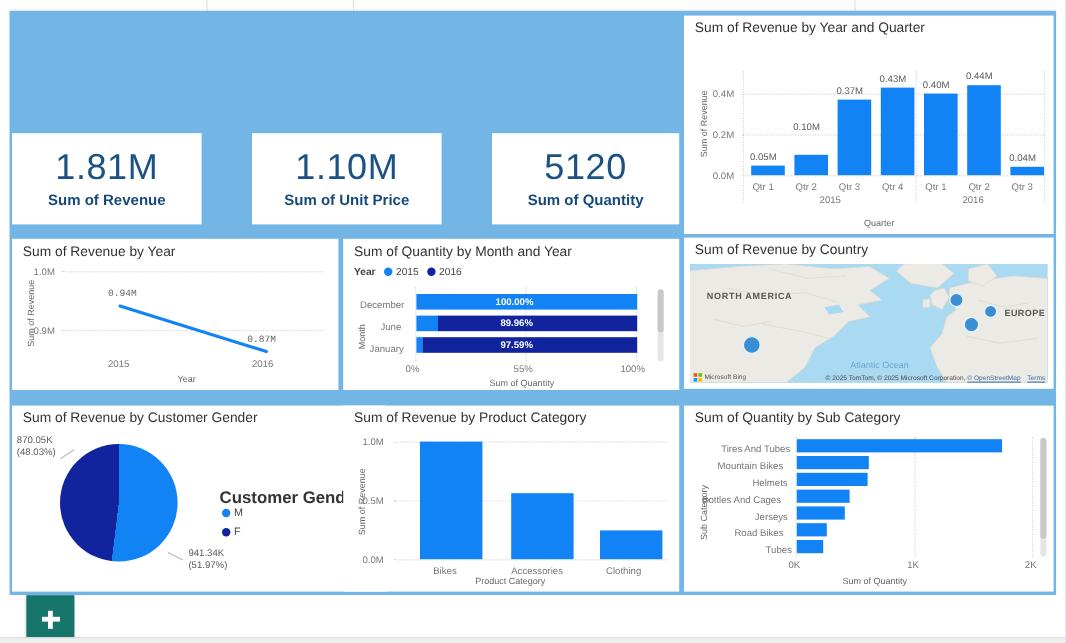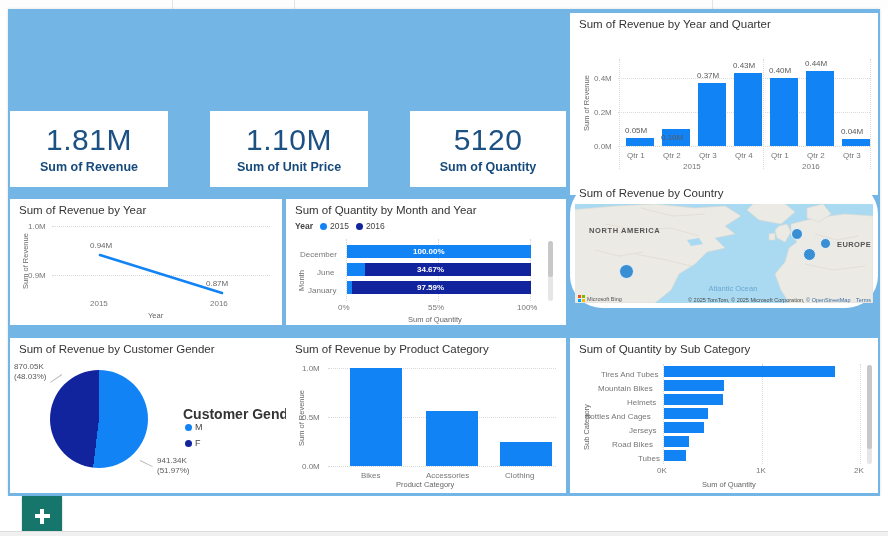--- a/index.html
+++ b/index.html
@@ -38,38 +38,38 @@
   .kpi-label{font-size:12.5px;color:#174a7c;font-weight:bold;margin-top:4px;}
 
   
   .v-title{
     position:absolute;left:9px;top:5px;
     font-size:11.5px;color:#333333;font-weight:400;white-space:nowrap;
   }
   .vc-quarter{left:562px;top:4px;width:308px;height:182px;}
   .vc-year{left:2px;top:190px;width:272px;height:126px;}
   .vc-month{left:278px;top:190px;width:280px;height:126px;}
-  .vc-map{left:562px;top:173px;width:308px;height:126px;border-radius:32px;}
+  .vc-map{left:562px;top:189px;width:308px;height:126px;}
   .vc-gender{left:2px;top:329px;width:312px;height:155px;}
   .vc-product{left:278px;top:329px;width:280px;height:155px;}
   .vc-sub{left:562px;top:329px;width:308px;height:155px;}
 
   .plot{position:absolute;}
   .axis-label{position:absolute;font-size:7.5px;color:#666;}
   .axis-label.rot{transform:rotate(-90deg);transform-origin:0 0;white-space:nowrap;}
   .tick{position:absolute;font-size:8px;color:#777;white-space:nowrap;}
   .gridline{position:absolute;border-top:1px dotted #d9d9d9;}
   .vgrid{position:absolute;border-left:1px dotted #d9d9d9;}
   .bar{position:absolute;background:#1283f5;}
   .bar-dark{position:absolute;background:#12239e;}
   .datalabel{position:absolute;font-size:8px;color:#5a5a5a;white-space:nowrap;}
   .barlabel{position:absolute;font-size:8px;color:#ffffff;font-weight:bold;white-space:nowrap;}
 
   
-  .lineval{position:absolute;font-size:8px;color:#666;white-space:nowrap;}
+  .lineval{position:absolute;font-size:8px;color:#666;white-space:nowrap;font-family:Liberation Mono, monospace;}
 
   
   .legend-row{position:absolute;display:flex;align-items:center;gap:3px;font-size:8.5px;color:#444;}
   .dot{width:7px;height:7px;border-radius:50%;display:inline-block;}
 
   
   .map-area{position:absolute;left:5px;top:22px;width:298px;height:99px;overflow:hidden;background:#aadaf2;}
   .map-txt{position:absolute;font-size:7.5px;color:#555;font-weight:bold;letter-spacing:.6px;}
   .ocean-txt{position:absolute;font-size:7.5px;color:#6ba7cf;font-style:normal;text-align:center;}
   .bubble{position:absolute;border-radius:50%;background:#3a8fd4;border:1px solid #eaf4fb;}
@@ -152,21 +152,21 @@
 
       <div class="bar" style="left:56px;top:124.5px;width:28px;height:8.5px"></div>
       <div class="bar" style="left:92px;top:116px;width:28px;height:17px"></div>
       <div class="bar" style="left:128px;top:70px;width:28px;height:63px"></div>
       <div class="bar" style="left:164px;top:60px;width:28px;height:73px"></div>
       <div class="bar" style="left:200px;top:65px;width:28px;height:68px"></div>
       <div class="bar" style="left:236px;top:58px;width:28px;height:75px"></div>
       <div class="bar" style="left:272px;top:126px;width:28px;height:7px"></div>
 
       <div class="datalabel" style="left:55px;top:113px">0.05M</div>
-      <div class="datalabel" style="left:91px;top:120px">0.10M</div>
+      <div class="datalabel" style="left:91px;top:88px">0.10M</div>
       <div class="datalabel" style="left:127px;top:58px">0.37M</div>
       <div class="datalabel" style="left:163px;top:48px">0.43M</div>
       <div class="datalabel" style="left:199px;top:53px">0.40M</div>
       <div class="datalabel" style="left:235px;top:46px">0.44M</div>
       <div class="datalabel" style="left:271px;top:114px">0.04M</div>
 
       <div class="tick" style="left:57px;top:138px">Qtr 1</div>
       <div class="tick" style="left:93px;top:138px">Qtr 2</div>
       <div class="tick" style="left:129px;top:138px">Qtr 3</div>
       <div class="tick" style="left:165px;top:138px">Qtr 4</div>
@@ -216,21 +216,21 @@
       <div class="vgrid" style="left:152px;top:40px;height:62px"></div>
       <div class="vgrid" style="left:244px;top:40px;height:62px"></div>
 
       <div class="tick" style="left:14px;top:51px">December</div>
       <div class="bar" style="left:61px;top:46px;width:184px;height:13px"></div>
       <div class="barlabel" style="left:127px;top:48px">100.00%</div>
 
       <div class="tick" style="left:31px;top:69px">June</div>
       <div class="bar" style="left:61px;top:64px;width:18px;height:13px"></div>
       <div class="bar-dark" style="left:79px;top:64px;width:166px;height:13px"></div>
-      <div class="barlabel" style="left:131px;top:66px">34.67%</div>
+      <div class="barlabel" style="left:131px;top:66px">89.96%</div>
 
       <div class="tick" style="left:22px;top:87px">January</div>
       <div class="bar" style="left:61px;top:82px;width:5px;height:13px"></div>
       <div class="bar-dark" style="left:66px;top:82px;width:179px;height:13px"></div>
       <div class="barlabel" style="left:131px;top:84px">97.59%</div>
 
       <div class="tick" style="left:52px;top:104px">0%</div>
       <div class="tick" style="left:142px;top:104px">55%</div>
       <div class="tick" style="left:231px;top:104px">100%</div>
 

